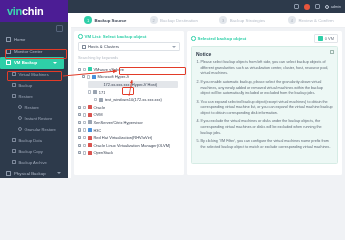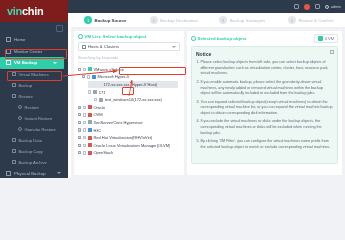--- a/index.html
+++ b/index.html
@@ -12,21 +12,21 @@
     position:relative;
   }
   
   #sidebar {
     position:absolute; left:0; top:0; width:68px; height:178px;
     background:#2d3a4b;
     overflow:hidden;
   }
   #logo {
     height:22px; display:flex; align-items:center; padding-left:7px;
-    background:#7f1d1d;
+    background:#4c1d95;
   }
   #logo .lg { font-size:11px; font-weight:bold; letter-spacing:-0.3px; }
   #logo .lg .a { color:#3ad6b0; }
   #logo .lg .b { color:#ffffff; }
   .collapse-box {
     position:absolute; right:5px; top:25px; width:7px; height:7px;
     border:1px solid #55637a; border-radius:1px;
   }
   .nav { margin-top:12px; }
   .nav-item {

